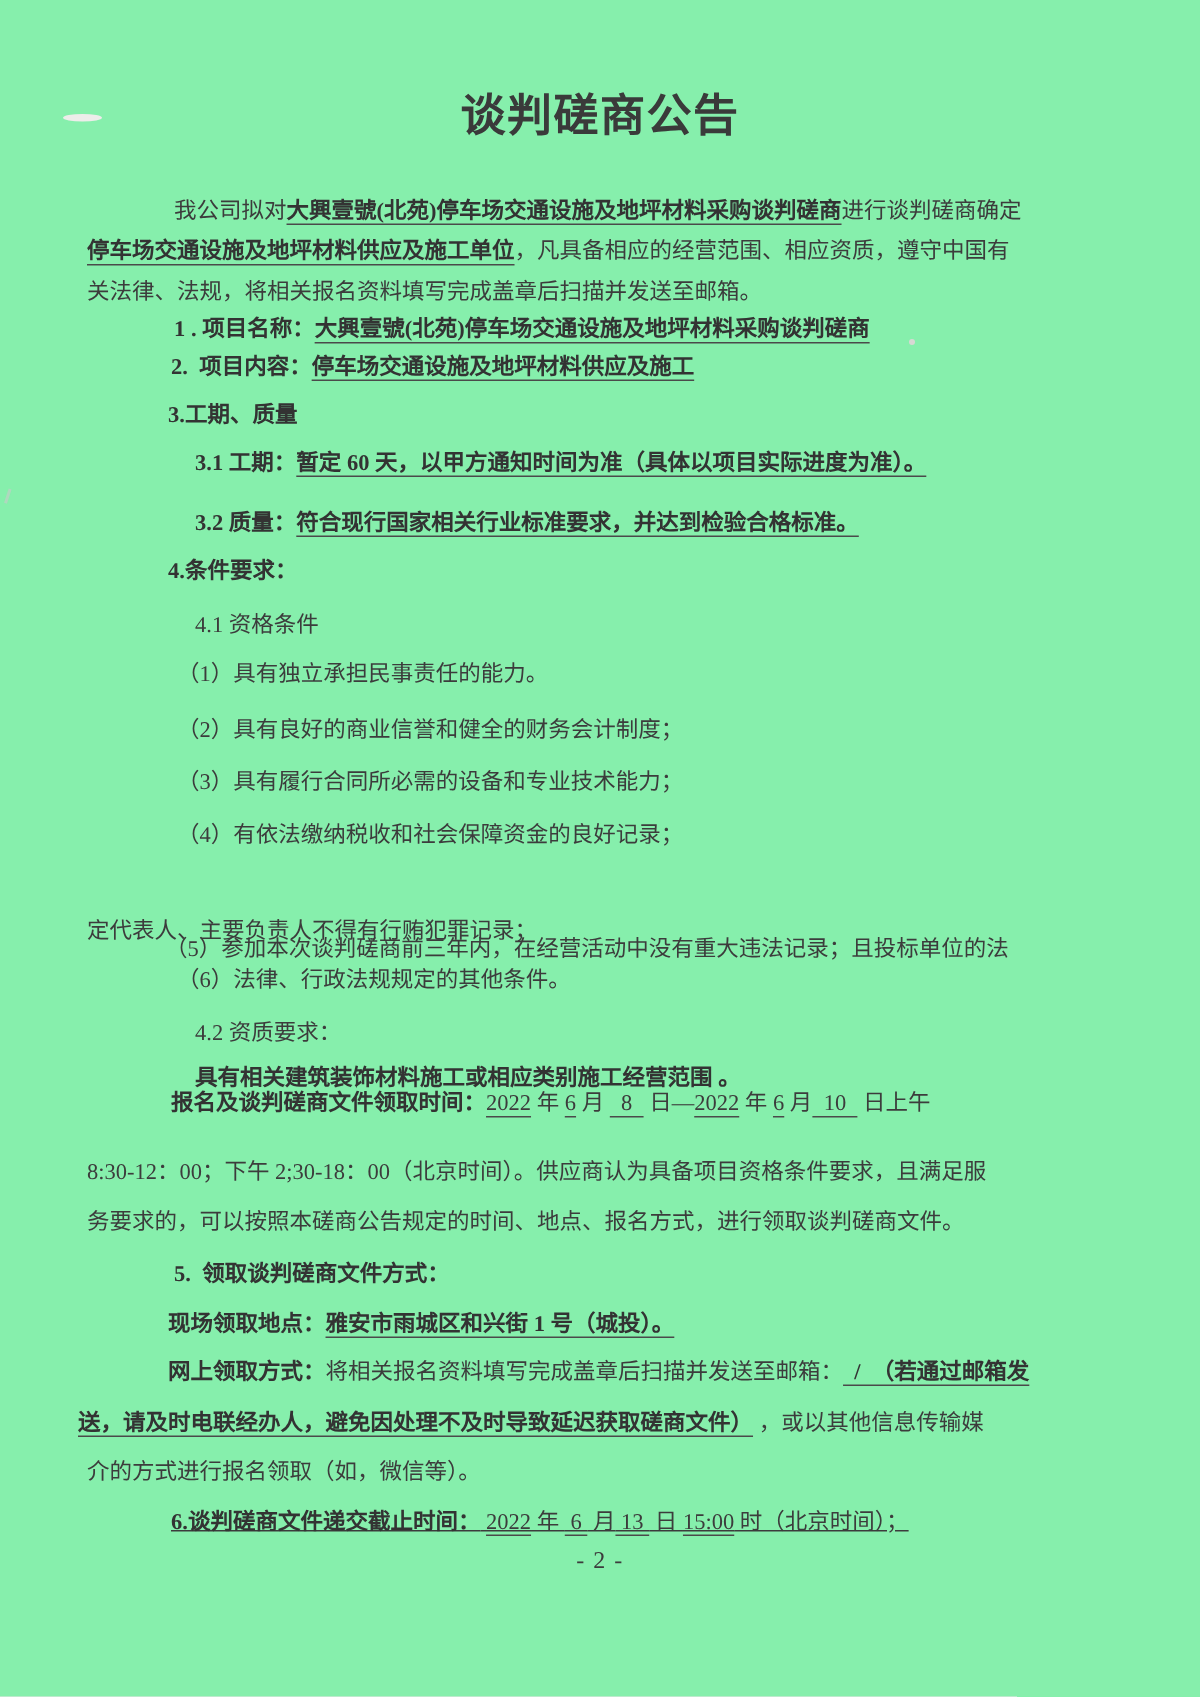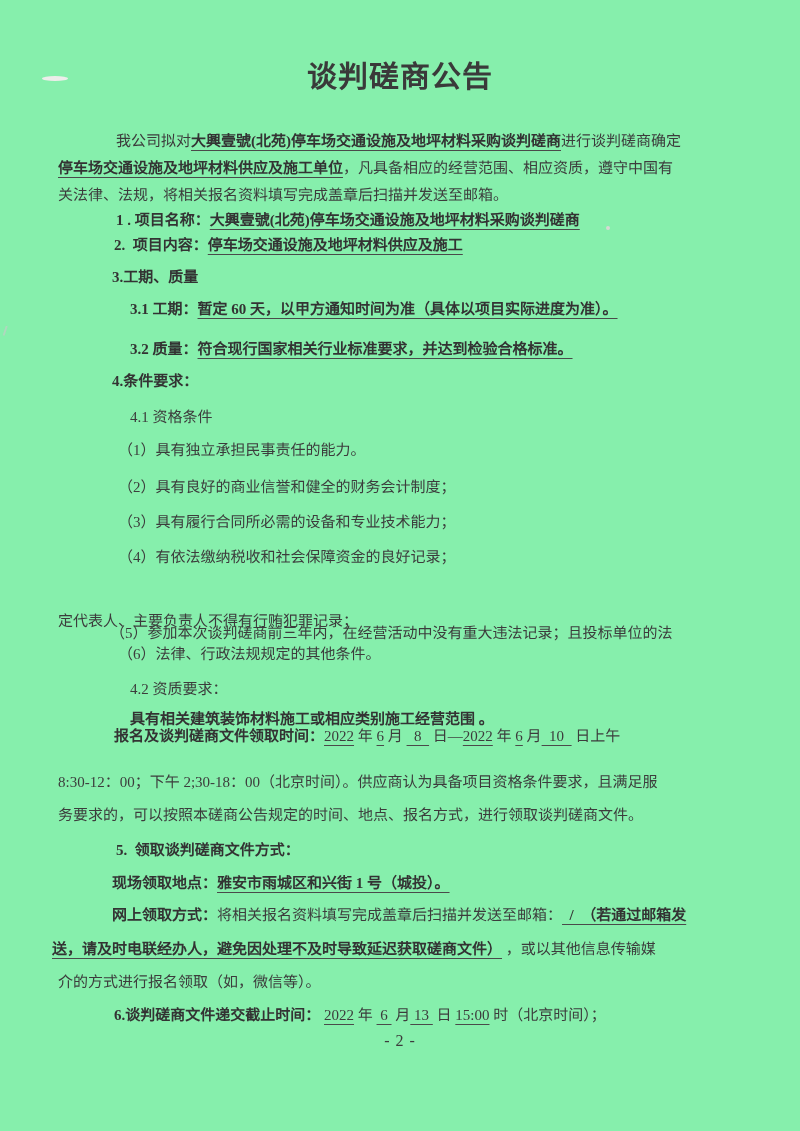--- a/index.html
+++ b/index.html
@@ -73,19 +73,19 @@
       <div class="ln" style="top: 678px; left: 130px;"><span>4.2 资质要求：</span></div>
       <div class="ln" style="top: 708px; left: 130px;"><span class="b">具有相关建筑装饰材料施工或相应类别施工经营范围 。</span></div>
       <div class="ln" style="top: 725px; left: 114px;"><span class="b">报名及谈判磋商文件领取时间：</span><span class="u">2022</span><span> 年 </span><span class="u">6</span><span> 月 </span><span class="u">  8  </span><span> 日—</span><span class="u">2022</span><span> 年 </span><span class="u">6</span><span> 月</span><span class="u">  10  </span><span> 日上午</span></div>
       <div class="ln" style="top: 771px; left: 58px;"><span>8:30-12：00；下午 2;30-18：00（北京时间）。供应商认为具备项目资格条件要求，且满足服</span></div>
       <div class="ln" style="top: 804px; left: 58px;"><span>务要求的，可以按照本磋商公告规定的时间、地点、报名方式，进行领取谈判磋商文件。</span></div>
       <div class="ln" style="top: 839px; left: 116px;"><span class="b">5.  领取谈判磋商文件方式：</span></div>
       <div class="ln" style="top: 872px; left: 112px;"><span class="b">现场领取地点：</span><span class="b u">雅安市雨城区和兴街 1 号（城投）。</span></div>
       <div class="ln" style="top: 904px; left: 112px;"><span class="b">网上领取方式：</span><span>将相关报名资料填写完成盖章后扫描并发送至邮箱：</span><span class="b u">  /  （若通过邮箱发</span></div>
       <div class="ln" style="top: 938px; left: 52px;"><span class="b u">送，请及时电联经办人，避免因处理不及时导致延迟获取磋商文件）</span><span> ，或以其他信息传输媒</span></div>
       <div class="ln" style="top: 971px; left: 58px;"><span>介的方式进行报名领取（如，微信等）。</span></div>
-      <div class="ln" style="top: 1004px; left: 114px;"><span class="b">6.谈判磋商文件递交截止时间：</span><span> </span><span class="u">2022</span><span> 年 </span><span class="u"> 6 </span><span> 月</span><span class="u"> 13 </span><span> 日 </span><span class="u">15:00</span><span> 时（北京时间）；</span></div>
+      <div class="ln" style="top: 1004px; left: 114px; text-decoration: underline;"><span class="b">6.谈判磋商文件递交截止时间：</span><span> </span><span class="u">2022</span><span> 年 </span><span class="u"> 6 </span><span> 月</span><span class="u"> 13 </span><span> 日 </span><span class="u">15:00</span><span> 时（北京时间）；</span></div>
     </div>
   <div class="pageno">- 2 -</div>
   <div class="artifact artifact-1"></div>
   <div class="artifact artifact-2"></div>
   <div class="artifact artifact-3"></div>
 </div>
 
 </body></html>

